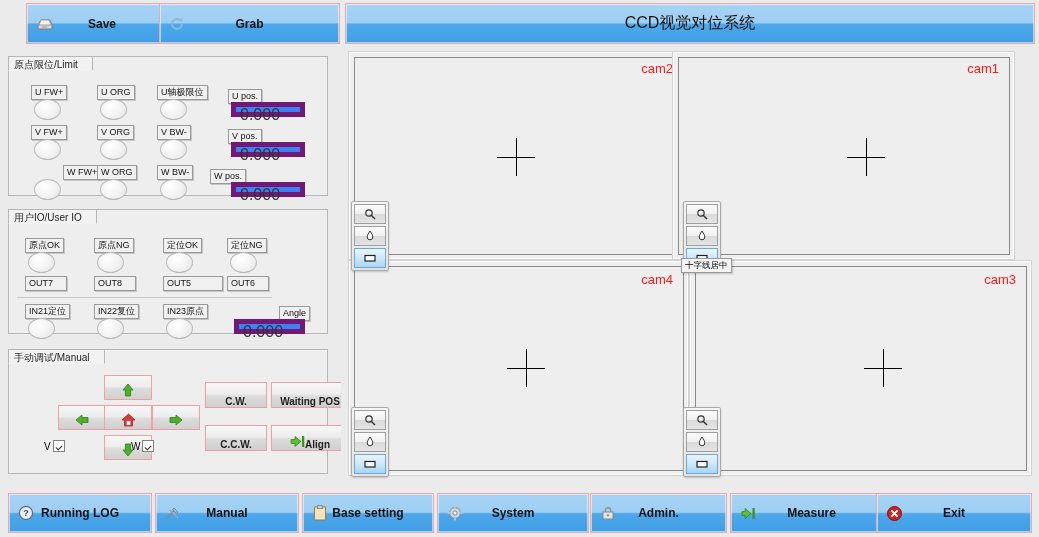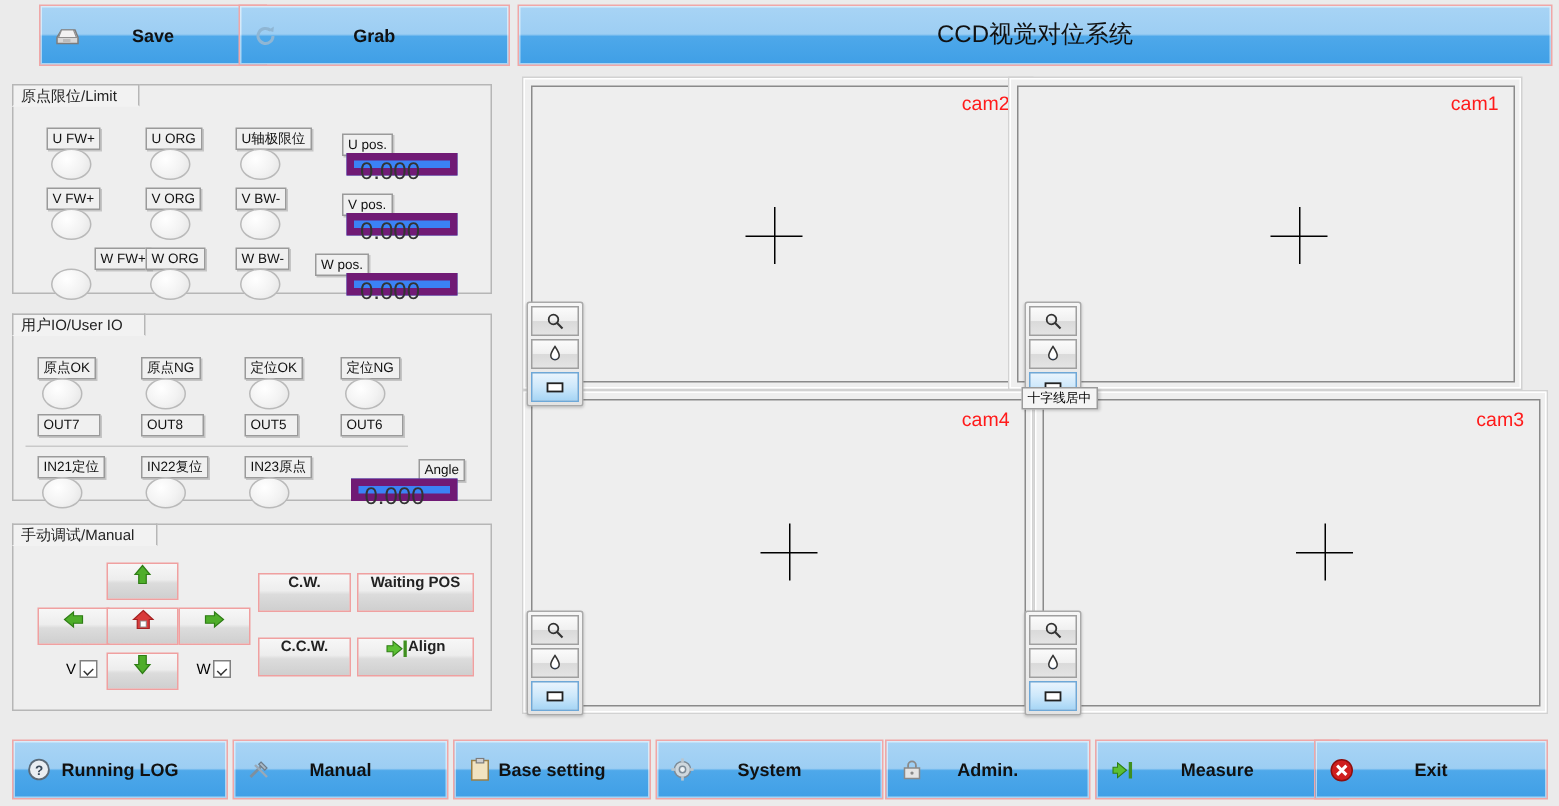--- a/index.html
+++ b/index.html
@@ -73,23 +73,24 @@
     font-size:16px;line-height:15px;padding:0 4px;color:#333;
     box-sizing:border-box;
   }
 
   
   .gbtn{
     position:absolute;
     background:linear-gradient(to bottom,#f7f7f7 0%,#ededed 45%,#dcdcdc 55%,#cfcfcf 100%);
     border:1px solid #f0a0a0;
     box-sizing:border-box;
-    display:flex;align-items:flex-start;justify-content:center;
+    display:flex;align-items:flex-end;justify-content:center;
     font-size:10px;font-weight:bold;color:#222;
     cursor:pointer;
+    margin-left:33px;
   }
   .cbx{position:absolute;font-size:10px;display:flex;align-items:center;gap:2px;}
   .cbx i{display:inline-block;width:10px;height:10px;background:#fff;
     border:1px solid #808080;position:relative;font-style:normal;}
   .cbx i:after{content:"";position:absolute;left:2px;top:4px;width:3px;height:1px;
     border-left:1.6px solid #333;border-bottom:1.6px solid #333;
     transform:rotate(-45deg);width:5px;height:3px;}
 
   
   .camwrap{position:absolute;left:341px;top:46px;width:698px;height:443px;background:#ebebeb;}
@@ -203,21 +204,21 @@
       <div class="chip" style="left:16px;top:28px;">原点OK</div>
       <div class="lamp" style="left:19px;top:42px;"></div>
       <div class="chip" style="left:16px;top:66px;width:42px;">OUT7</div>
 
       <div class="chip" style="left:85px;top:28px;">原点NG</div>
       <div class="lamp" style="left:88px;top:42px;"></div>
       <div class="chip" style="left:85px;top:66px;width:42px;">OUT8</div>
 
       <div class="chip" style="left:154px;top:28px;">定位OK</div>
       <div class="lamp" style="left:157px;top:42px;"></div>
-      <div class="chip" style="left:154px;top:66px;width:36px;">OUT5</div>
+      <div class="chip" style="left:154px;top:66px;width:60px;">OUT5</div>
 
       <div class="chip" style="left:218px;top:28px;">定位NG</div>
       <div class="lamp" style="left:221px;top:42px;"></div>
       <div class="chip" style="left:218px;top:66px;width:42px;">OUT6</div>
 
       <div style="position:absolute;left:8px;top:87px;width:255px;height:1px;background:#c9c9c9;"></div>
 
       <div class="chip" style="left:16px;top:94px;">IN21定位</div>
       <div class="lamp" style="left:19px;top:108px;"></div>
       <div class="chip" style="left:85px;top:94px;">IN22复位</div>

